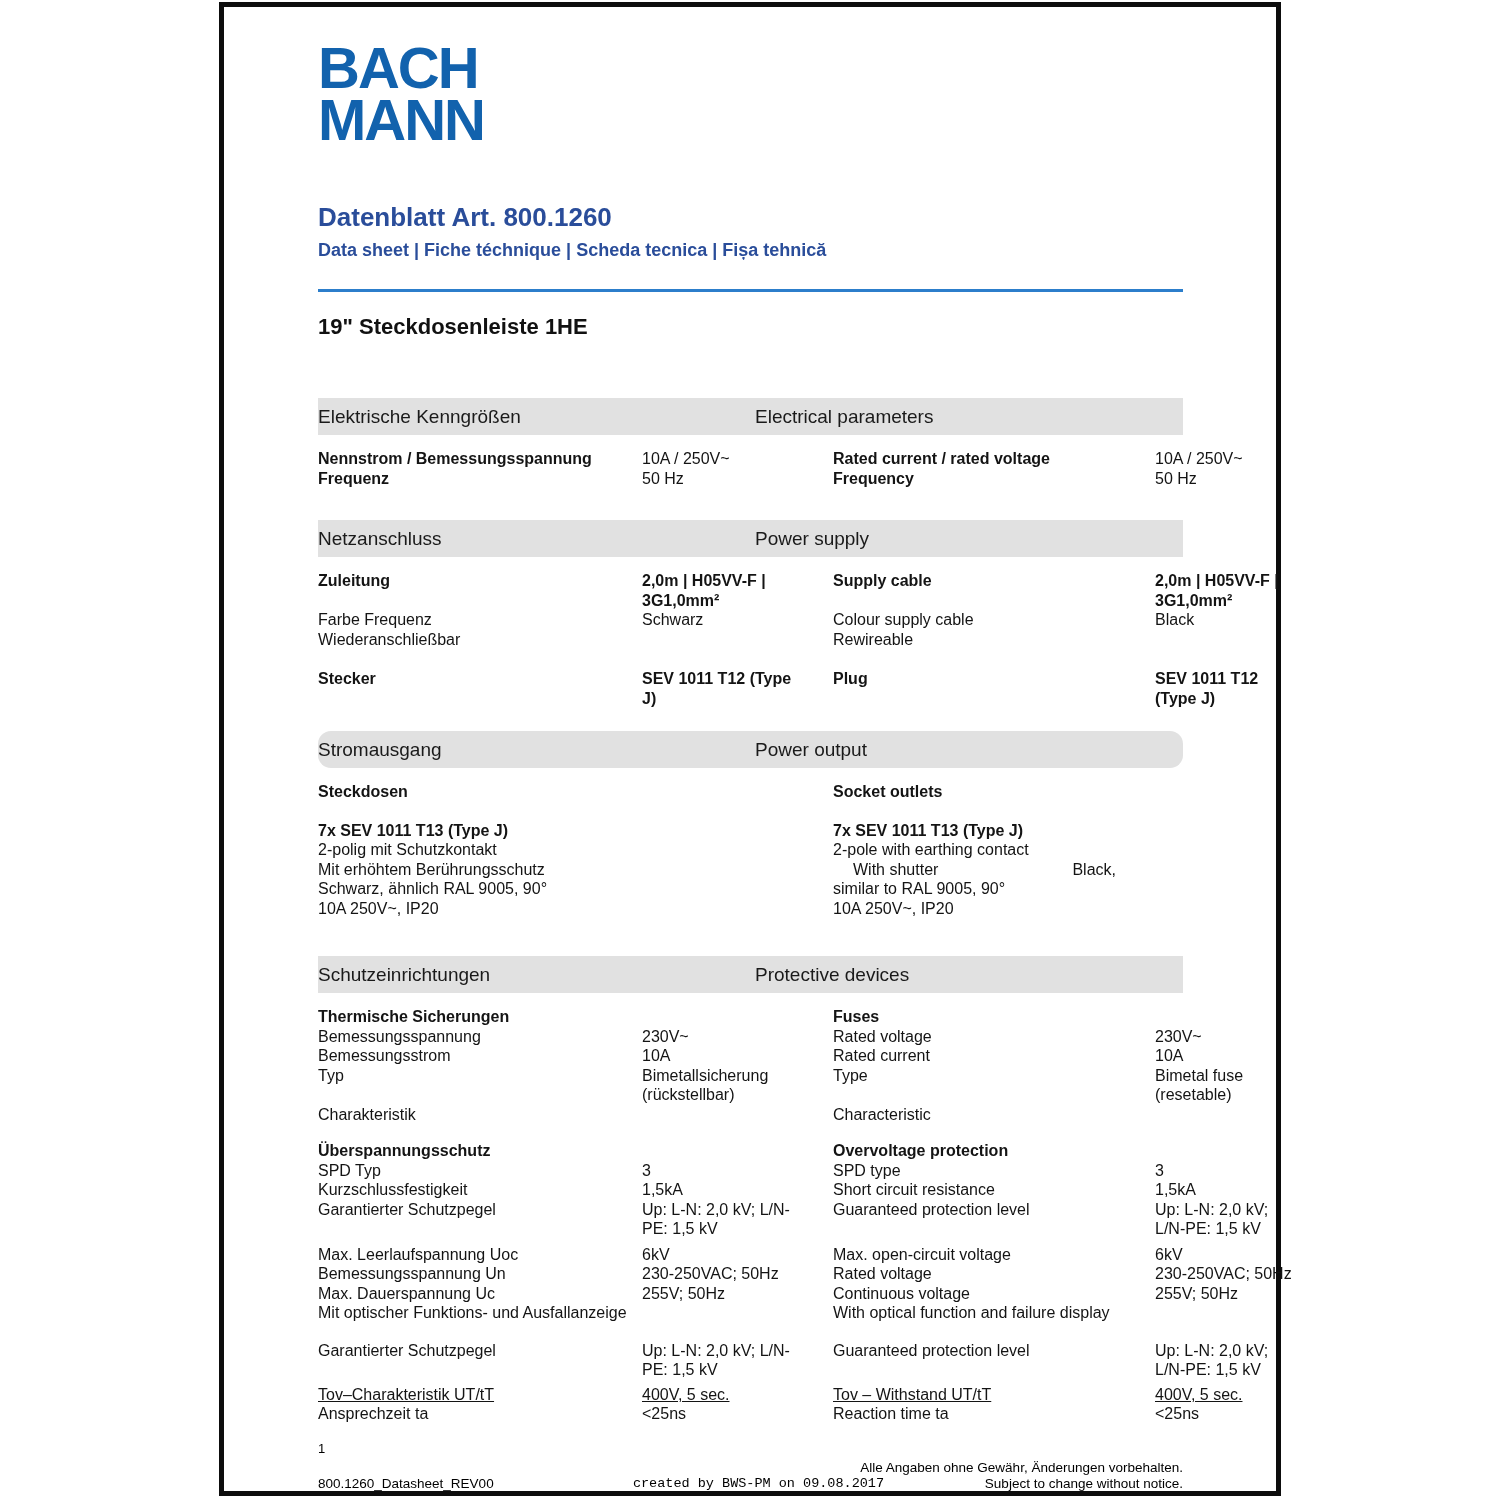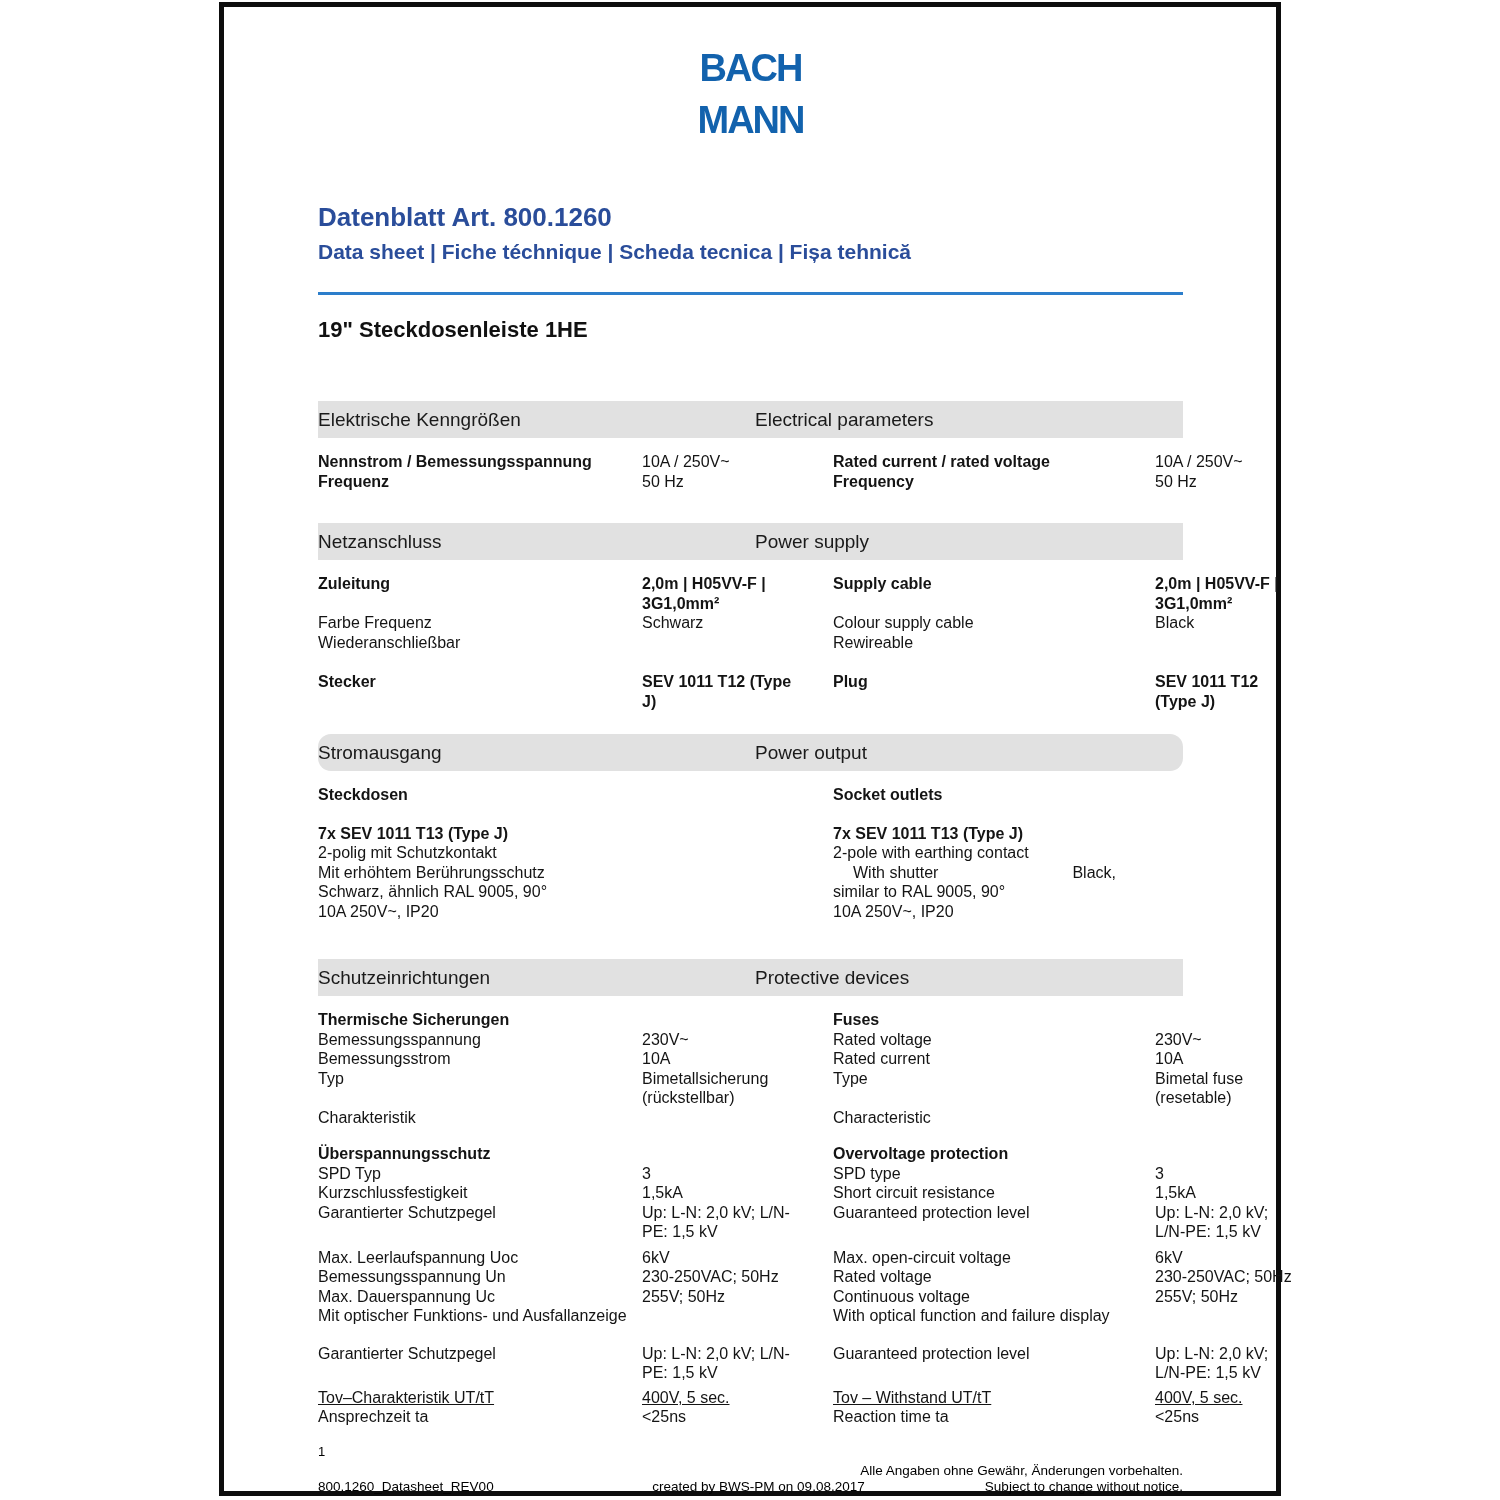--- a/index.html
+++ b/index.html
@@ -4,26 +4,26 @@
 <style>
   * { margin:0; padding:0; box-sizing:border-box; }
   html,body { width:1500px; height:1500px; }
   body { background:#ffffff; font-family:"Liberation Sans", sans-serif; color:#000; }
   .canvas { position:relative; width:1500px; height:1500px; background:#fff; overflow:hidden; }
   .page {
     position:absolute; left:219px; top:2px; width:1062px; height:1494px;
     background:#fff; border:5px solid #0d0d0d; padding:0 93px 0 94px;
   }
   .logo {
-    margin-top:35px; text-align:center;
-    color:#1262ad; font-weight:bold; font-size:38px; line-height:52px;
+    margin-top:35px; text-align:left;
+    color:#1262ad; font-weight:bold; font-size:58px; line-height:52px;
     letter-spacing:-2px;
   }
   .title { margin-top:56px; color:#2a4d9a; font-size:26px; font-weight:bold; }
-  .subtitle { margin-top:7px; color:#2a4d9a; font-size:21px; font-weight:bold; }
+  .subtitle { margin-top:7px; color:#2a4d9a; font-size:18px; font-weight:bold; }
   .divider { margin-top:28px; height:3px; background:#2c7ecb; }
   .product { margin-top:22px; font-size:22px; font-weight:bold; color:#111; }
 
   .secbar {
     height:37px; background:#e1e1e1;
     display:grid; grid-template-columns:437px 1fr; align-items:center;
     font-size:19px; color:#1a1a1a;
   }
   .secbar.s1 { margin-top:58px; }
   .secbar.s2 { margin-top:32px; }
@@ -41,21 +41,21 @@
   .mt20 { margin-top:20px; }
   .mt19 { margin-top:19px; }
   .mt18 { margin-top:18px; }
   .mt17 { margin-top:17px; }
   .mt6  { margin-top:6px; }
   .mt5  { margin-top:5px;text-decoration:underline; }
 
   .pageno { margin-top:17px; font-size:13px; }
   .footer { margin-top:4px; position:relative; display:flex; align-items:flex-end; font-size:13.5px; line-height:16px; }
   .f-doc { flex:0 0 340px; }
-  .f-created { position:absolute; left:16px; right:0; bottom:0; text-align:center; }
+  .f-created { position:absolute; left:16px; right:0; bottom:0; text-align:center;font-family:Liberation Mono, monospace; }
   .f-notice { margin-left:auto; text-align:right; }
 </style>
 </head>
 <body>
 
 <div class="canvas">
   <div class="page">
 
     <div class="logo">
       <div>BACH</div>

